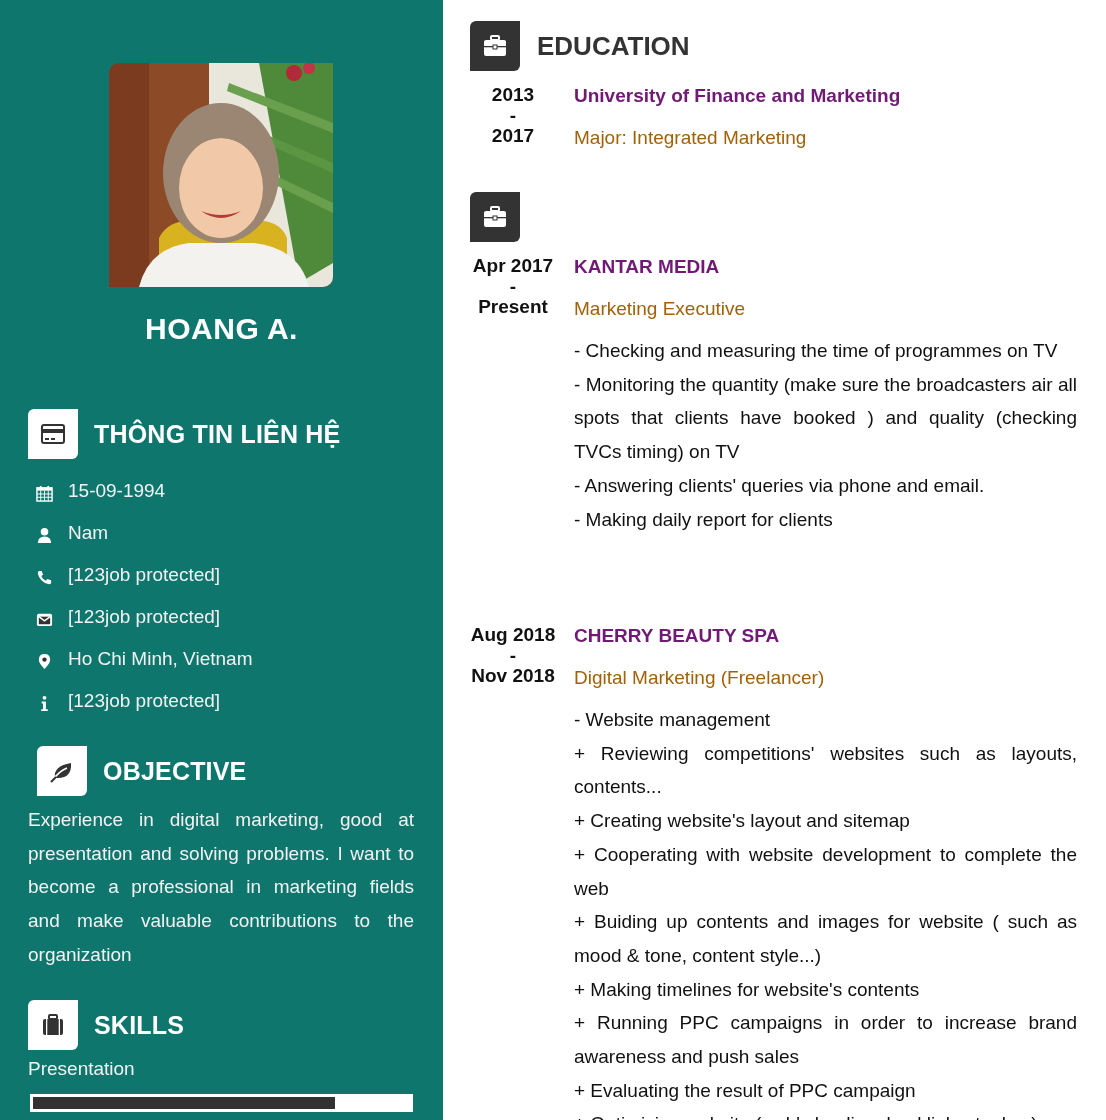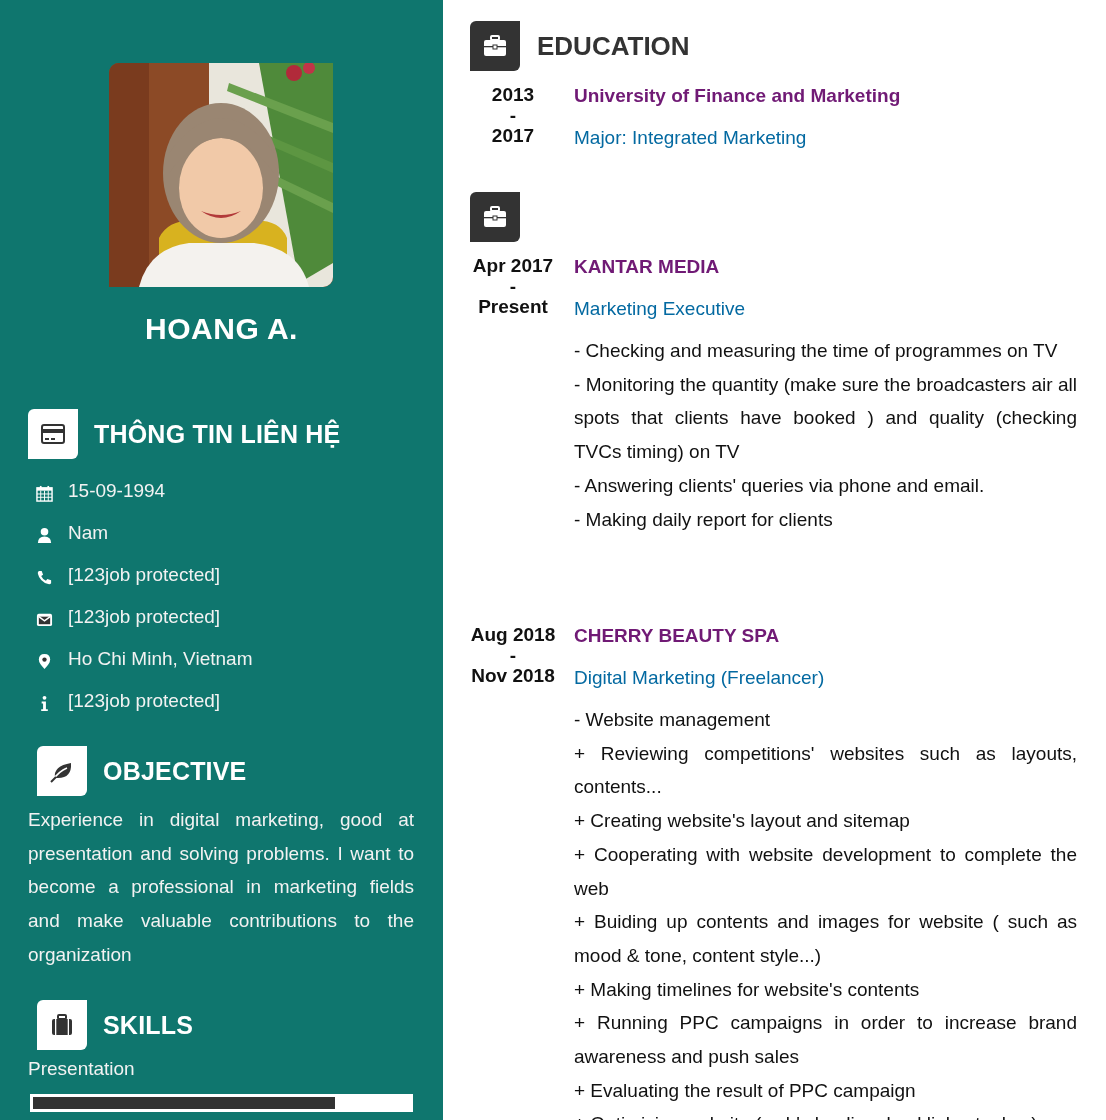--- a/index.html
+++ b/index.html
@@ -62,21 +62,21 @@
     .main-icon-box svg { width: 28px; height: 28px; }
     .main-heading-text { margin-left: 17px; font-size: 26px; font-weight: bold; color: #333333; }
 
     .entry { position: absolute; left: 0; width: 663px; }
     .entry-date {
       position: absolute; left: 20px; width: 100px; text-align: center;
       font-size: 19px; font-weight: bold; color: #111111; line-height: 20.5px;
     }
     .entry-body { position: absolute; left: 131px; width: 503px; }
     .entry-org { font-size: 19px; font-weight: bold; color: #701a75; height: 42px; line-height: 22px; }
-    .entry-role { font-size: 19px; color: #0369a1; line-height: 22px; height: 36px; }
+    .entry-role { font-size: 19px; color: #a16207; line-height: 22px; height: 36px; }
     .entry-line {
       font-size: 19px; color: #111111; line-height: 33.7px; text-align: justify;
     }
   </style>
 </head>
 <body>
 
 <div class="sidebar">
 
   <div class="avatar">
@@ -178,21 +178,21 @@
       <svg viewBox="0 0 30 30">
           <path d="M8 22 Q6 10 24 7 Q25 22 11 22 Z" fill="#333"></path>
           <path d="M5 25 Q12 15 20 12" stroke="#fff" stroke-width="1.5" fill="none"></path>
           <path d="M4 26 L9 21" stroke="#333" stroke-width="2"></path>
         </svg>
     </div>
     <div class="side-heading-text">OBJECTIVE</div>
   </div>
   <div class="objective-text">Experience in digital marketing, good at presentation and solving problems. I want to become a professional in marketing fields and make valuable contributions to the organization</div>
 
-  <div class="side-heading" style="top:1000px;margin-left:9px;">
+  <div class="side-heading" style="top:1000px;">
     <div class="side-icon-box">
       <svg viewBox="0 0 30 30">
           <rect x="11" y="5" width="8" height="4" rx="1" fill="none" stroke="#333" stroke-width="2"></rect>
           <rect x="5" y="9" width="20" height="16" rx="2" fill="#333"></rect>
           <rect x="8" y="9" width="1.3" height="16" fill="#fff"></rect>
           <rect x="20.7" y="9" width="1.3" height="16" fill="#fff"></rect>
         </svg>
     </div>
     <div class="side-heading-text">SKILLS</div>
   </div>

